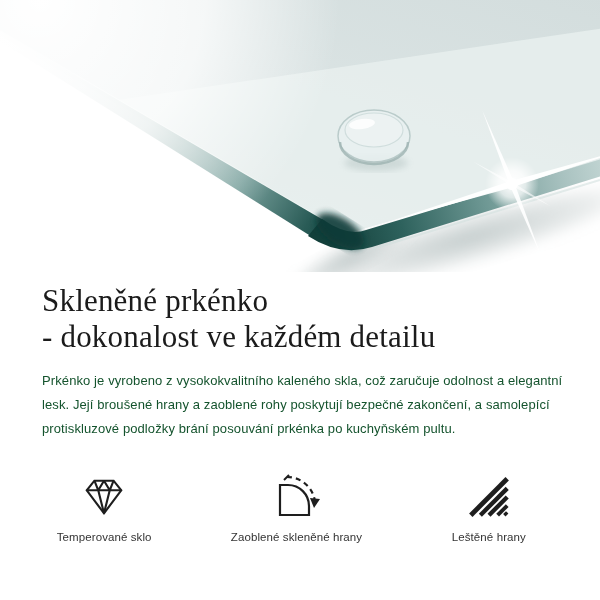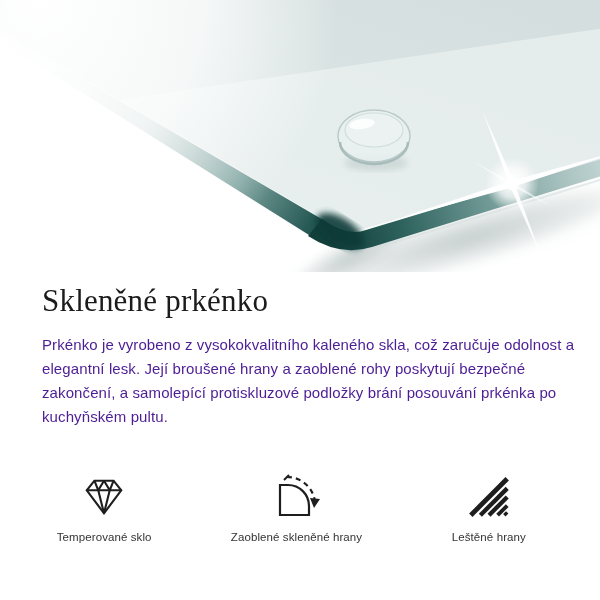--- a/index.html
+++ b/index.html
@@ -3,21 +3,21 @@
 <meta charset="utf-8">
 <style>
   html,body{margin:0;padding:0;background:#fff;}
   .page{position:relative;width:600px;height:600px;background:#ffffff;overflow:hidden;
         font-family:"Liberation Sans",sans-serif;padding-left:11px;}
   .hero{position:absolute;top:0;left:0;width:600px;height:272px;}
   .hero svg{display:block;}
   .content{position:absolute;left:42px;top:283px;width:535px;}
   .headline{margin:0;font-family:"Liberation Serif","DejaVu Serif",serif;font-weight:400;
             font-size:31px;line-height:36px;color:#1b1b1b;letter-spacing:.2px;}
-  .desc{margin:14px 0 0 0;font-size:15px;line-height:24px;color:#4c1d95;letter-spacing:.1px;}
+  .desc{margin:14px 0 0 0;font-size:13px;line-height:24px;color:#14532d;letter-spacing:.1px;}
   .features{position:absolute;left:8px;right:26px;top:468px;display:flex;}
   .feature{flex:1 1 0;display:flex;flex-direction:column;align-items:center;}
   .feature .icon{height:52px;display:flex;align-items:flex-end;justify-content:center;}
   .feature .label{margin-top:11px;font-size:11.5px;color:#333;letter-spacing:.1px;white-space:nowrap;}
   .ic{stroke:#1e1e1e;fill:none;stroke-width:2.2;}
 </style>
 </head>
 <body>
 
 <div class="page">
@@ -101,20 +101,21 @@
         <polygon points="-45,0 0,-1.8 45,0 0,1.8" transform="rotate(30)" fill="#ffffff" opacity="0.6"></polygon>
         <circle r="6" fill="#ffffff"></circle>
       </g>
 
       <rect x="-5" y="-5" width="610" height="282" fill="url(#fadeTL)"></rect>
     </svg>
   </div>
 
   <div class="content">
     <h1 class="headline"><span>Skleněné prkénko</span><br>
+      <span>- dokonalost ve každém detailu</span>
     </h1>
     <p class="desc">Prkénko je vyrobeno z vysokokvalitního kaleného skla, což zaručuje odolnost a elegantní lesk. Její broušené hrany a zaoblené rohy poskytují bezpečné zakončení, a samolepící protiskluzové podložky brání posouvání prkénka po kuchyňském pultu.</p>
   </div>
 
   <div class="features">
 
     <div class="feature">
       <span class="icon">
         <svg width="48" height="46" viewBox="0 0 48 48">
           <g class="ic" stroke-width="2.3" stroke-linejoin="miter">

